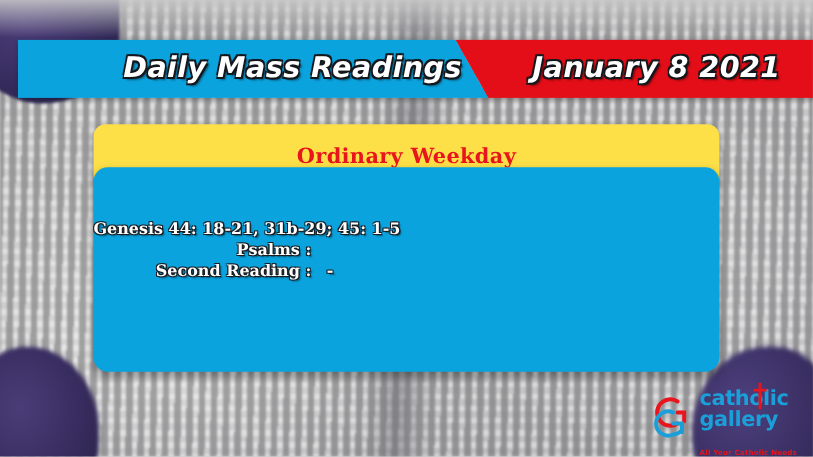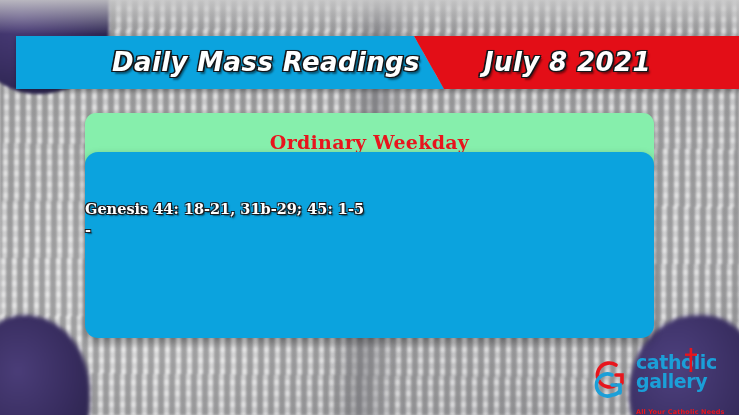--- a/index.html
+++ b/index.html
@@ -134,21 +134,21 @@
   .banner-title { left: 96px; }
   .banner-date  { left: 468px; }
 
   
   .title-card {
     position: absolute;
     left: 85px;
     top: 113px;
     width: 569px;
     height: 57px;
-    background: #86efac;
+    background: #fde047;
     border-radius: 11px;
     box-shadow: 0 4px 7px rgba(0,0,0,0.4);
     display: flex;
     align-items: center;
     justify-content: center;
   }
   .title-card-text {
     font-family: "DejaVu Serif", serif;
     font-size: 19px;
     font-weight: bold;
@@ -254,38 +254,40 @@
     <div class="bg-purple"></div>
     <div class="bg-purple2"></div>
     <div class="bg-purple3"></div>
     <div class="bg-shade-top"></div>
   </div>
 
   <div class="banner">
     <div class="banner-blue"></div>
     <div class="banner-red"></div>
     <div class="banner-title">Daily Mass Readings</div>
-    <div class="banner-date">July 8 2021</div>
+    <div class="banner-date">January 8 2021</div>
   </div>
 
   <div class="title-card">
     <span class="title-card-text">Ordinary Weekday</span>
   </div>
 
   <div class="panel">
     <div class="rows">
 
       <div class="row">
         <span class="row-value">Genesis 44: 18-21, 31b-29; 45: 1-5</span>
       </div>
 
       <div class="row">
+        <span class="row-label">Psalms :</span>
       </div>
 
       <div class="row">
+        <span class="row-label">Second Reading :</span>
         <span class="row-value">-</span>
       </div>
 
 
     </div>
   </div>
 
   <div class="logo">
 
     <svg class="logo-mark" viewBox="0 0 48 46">

